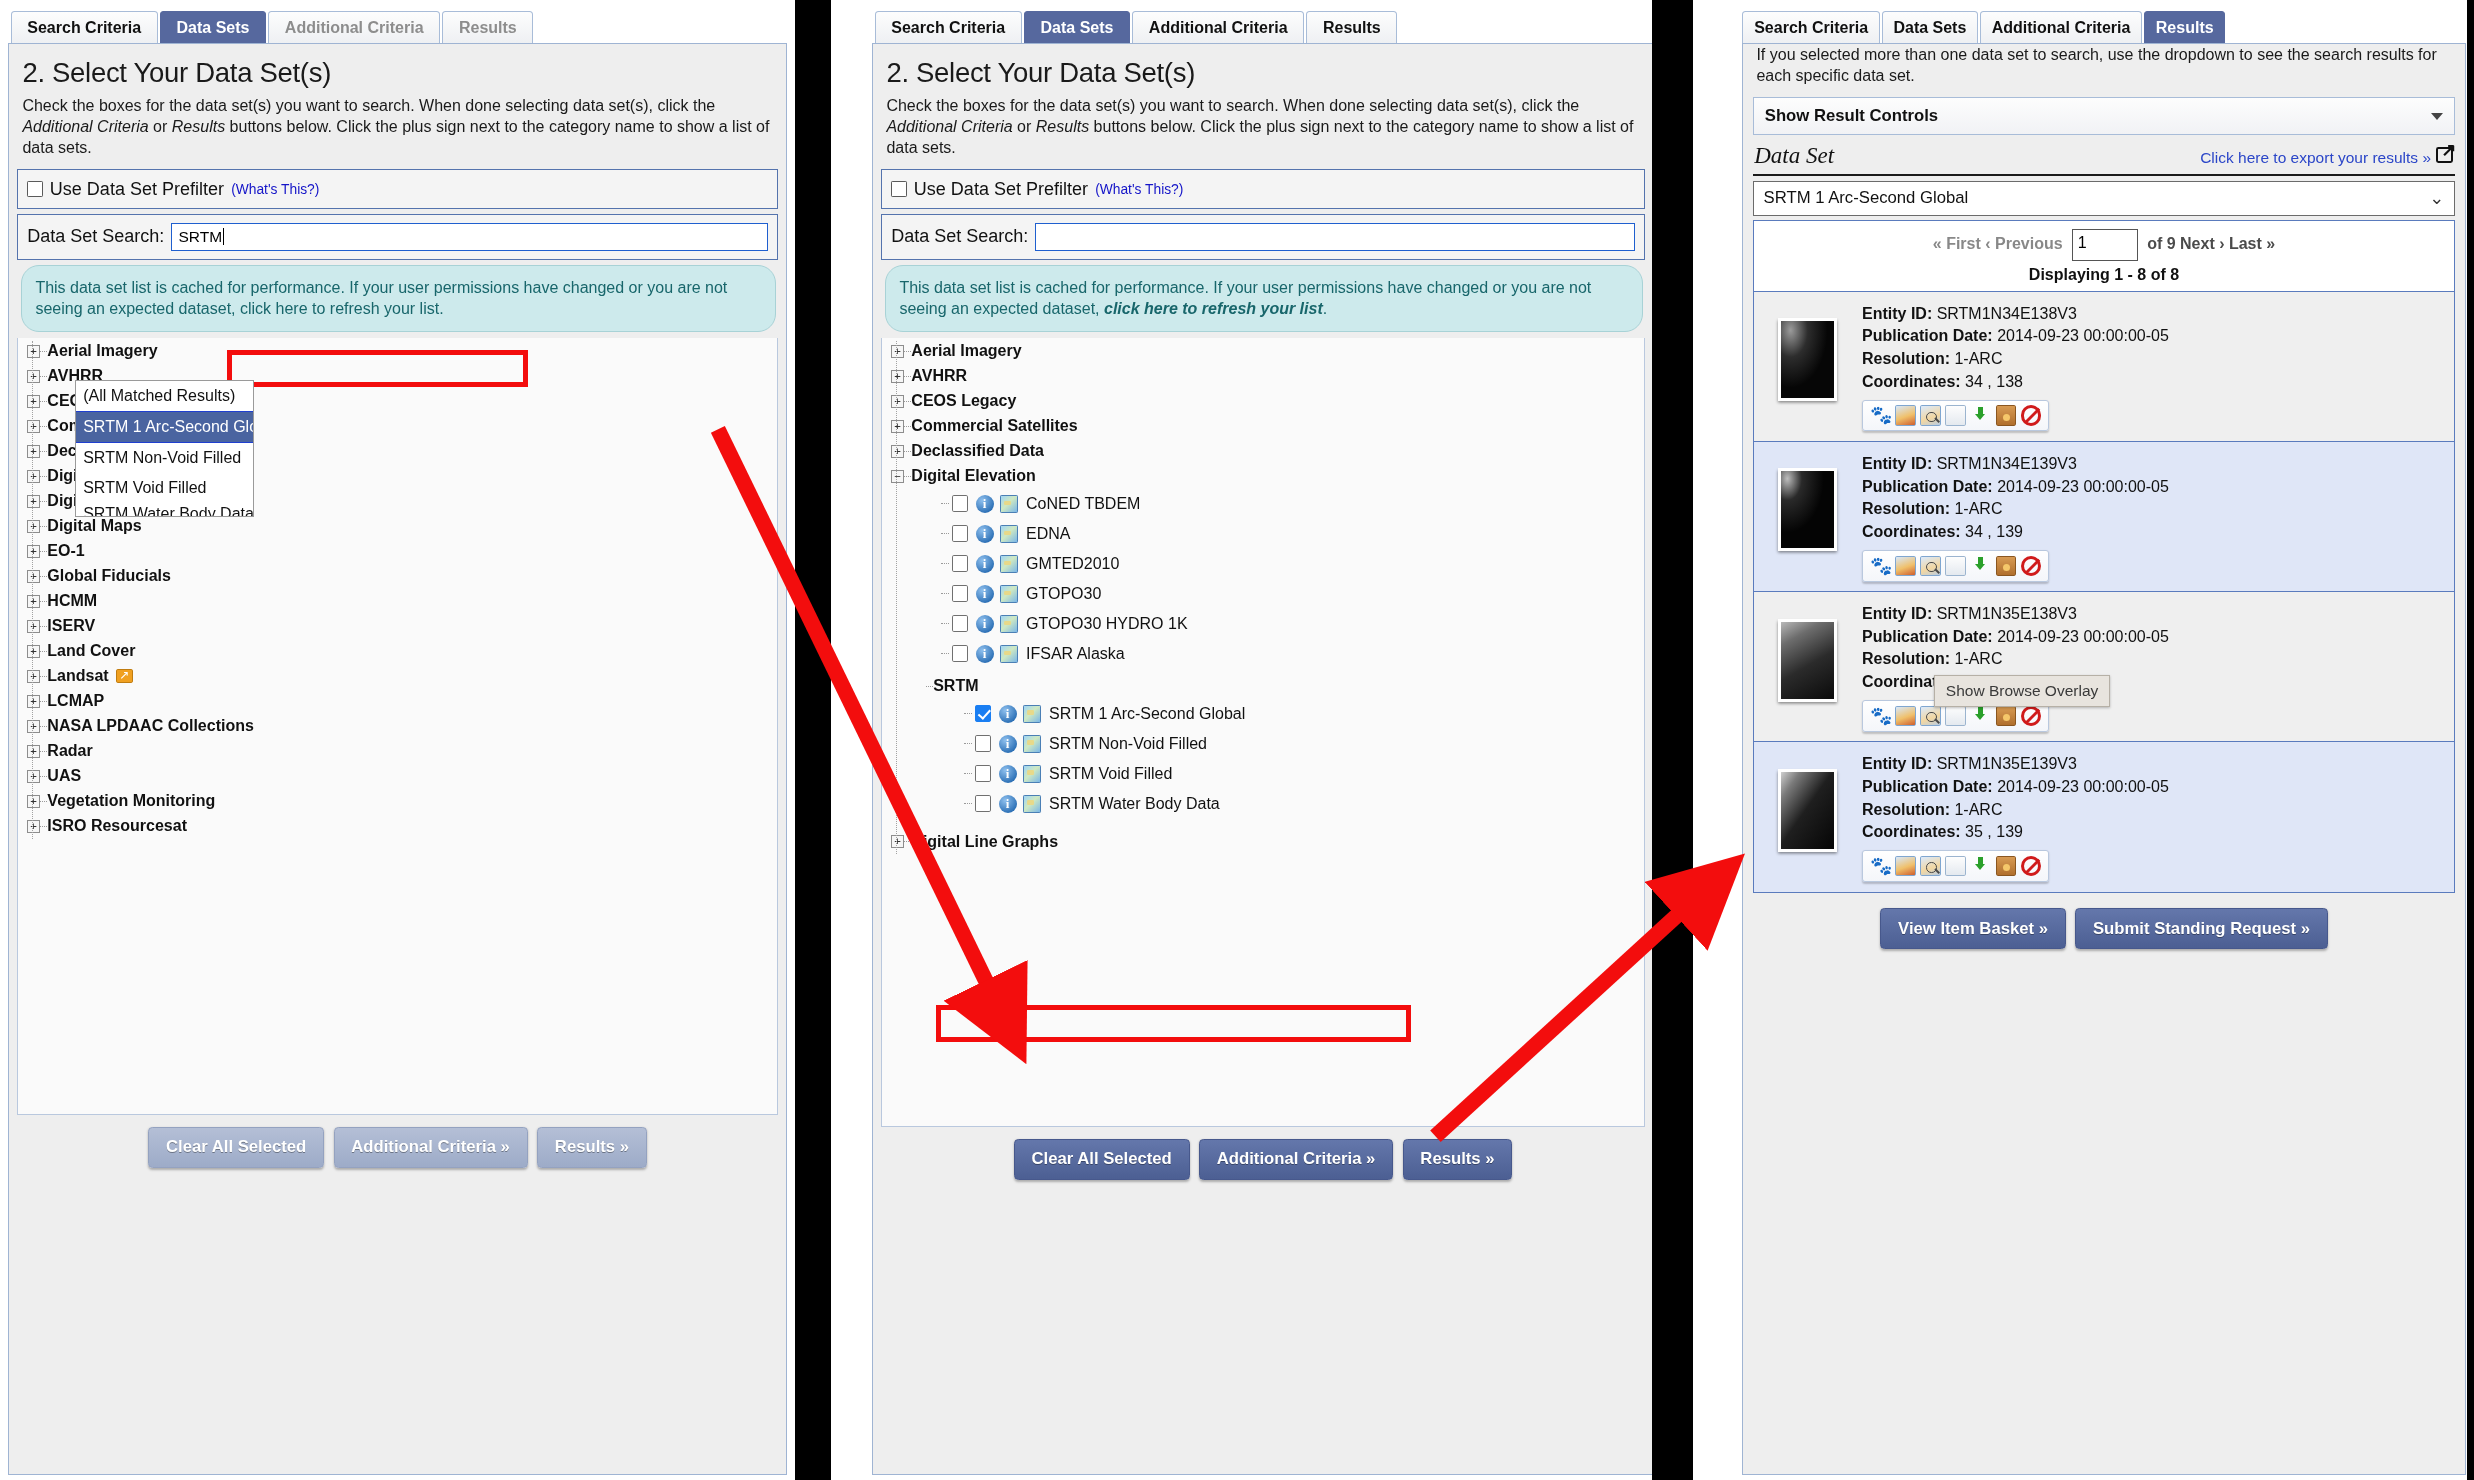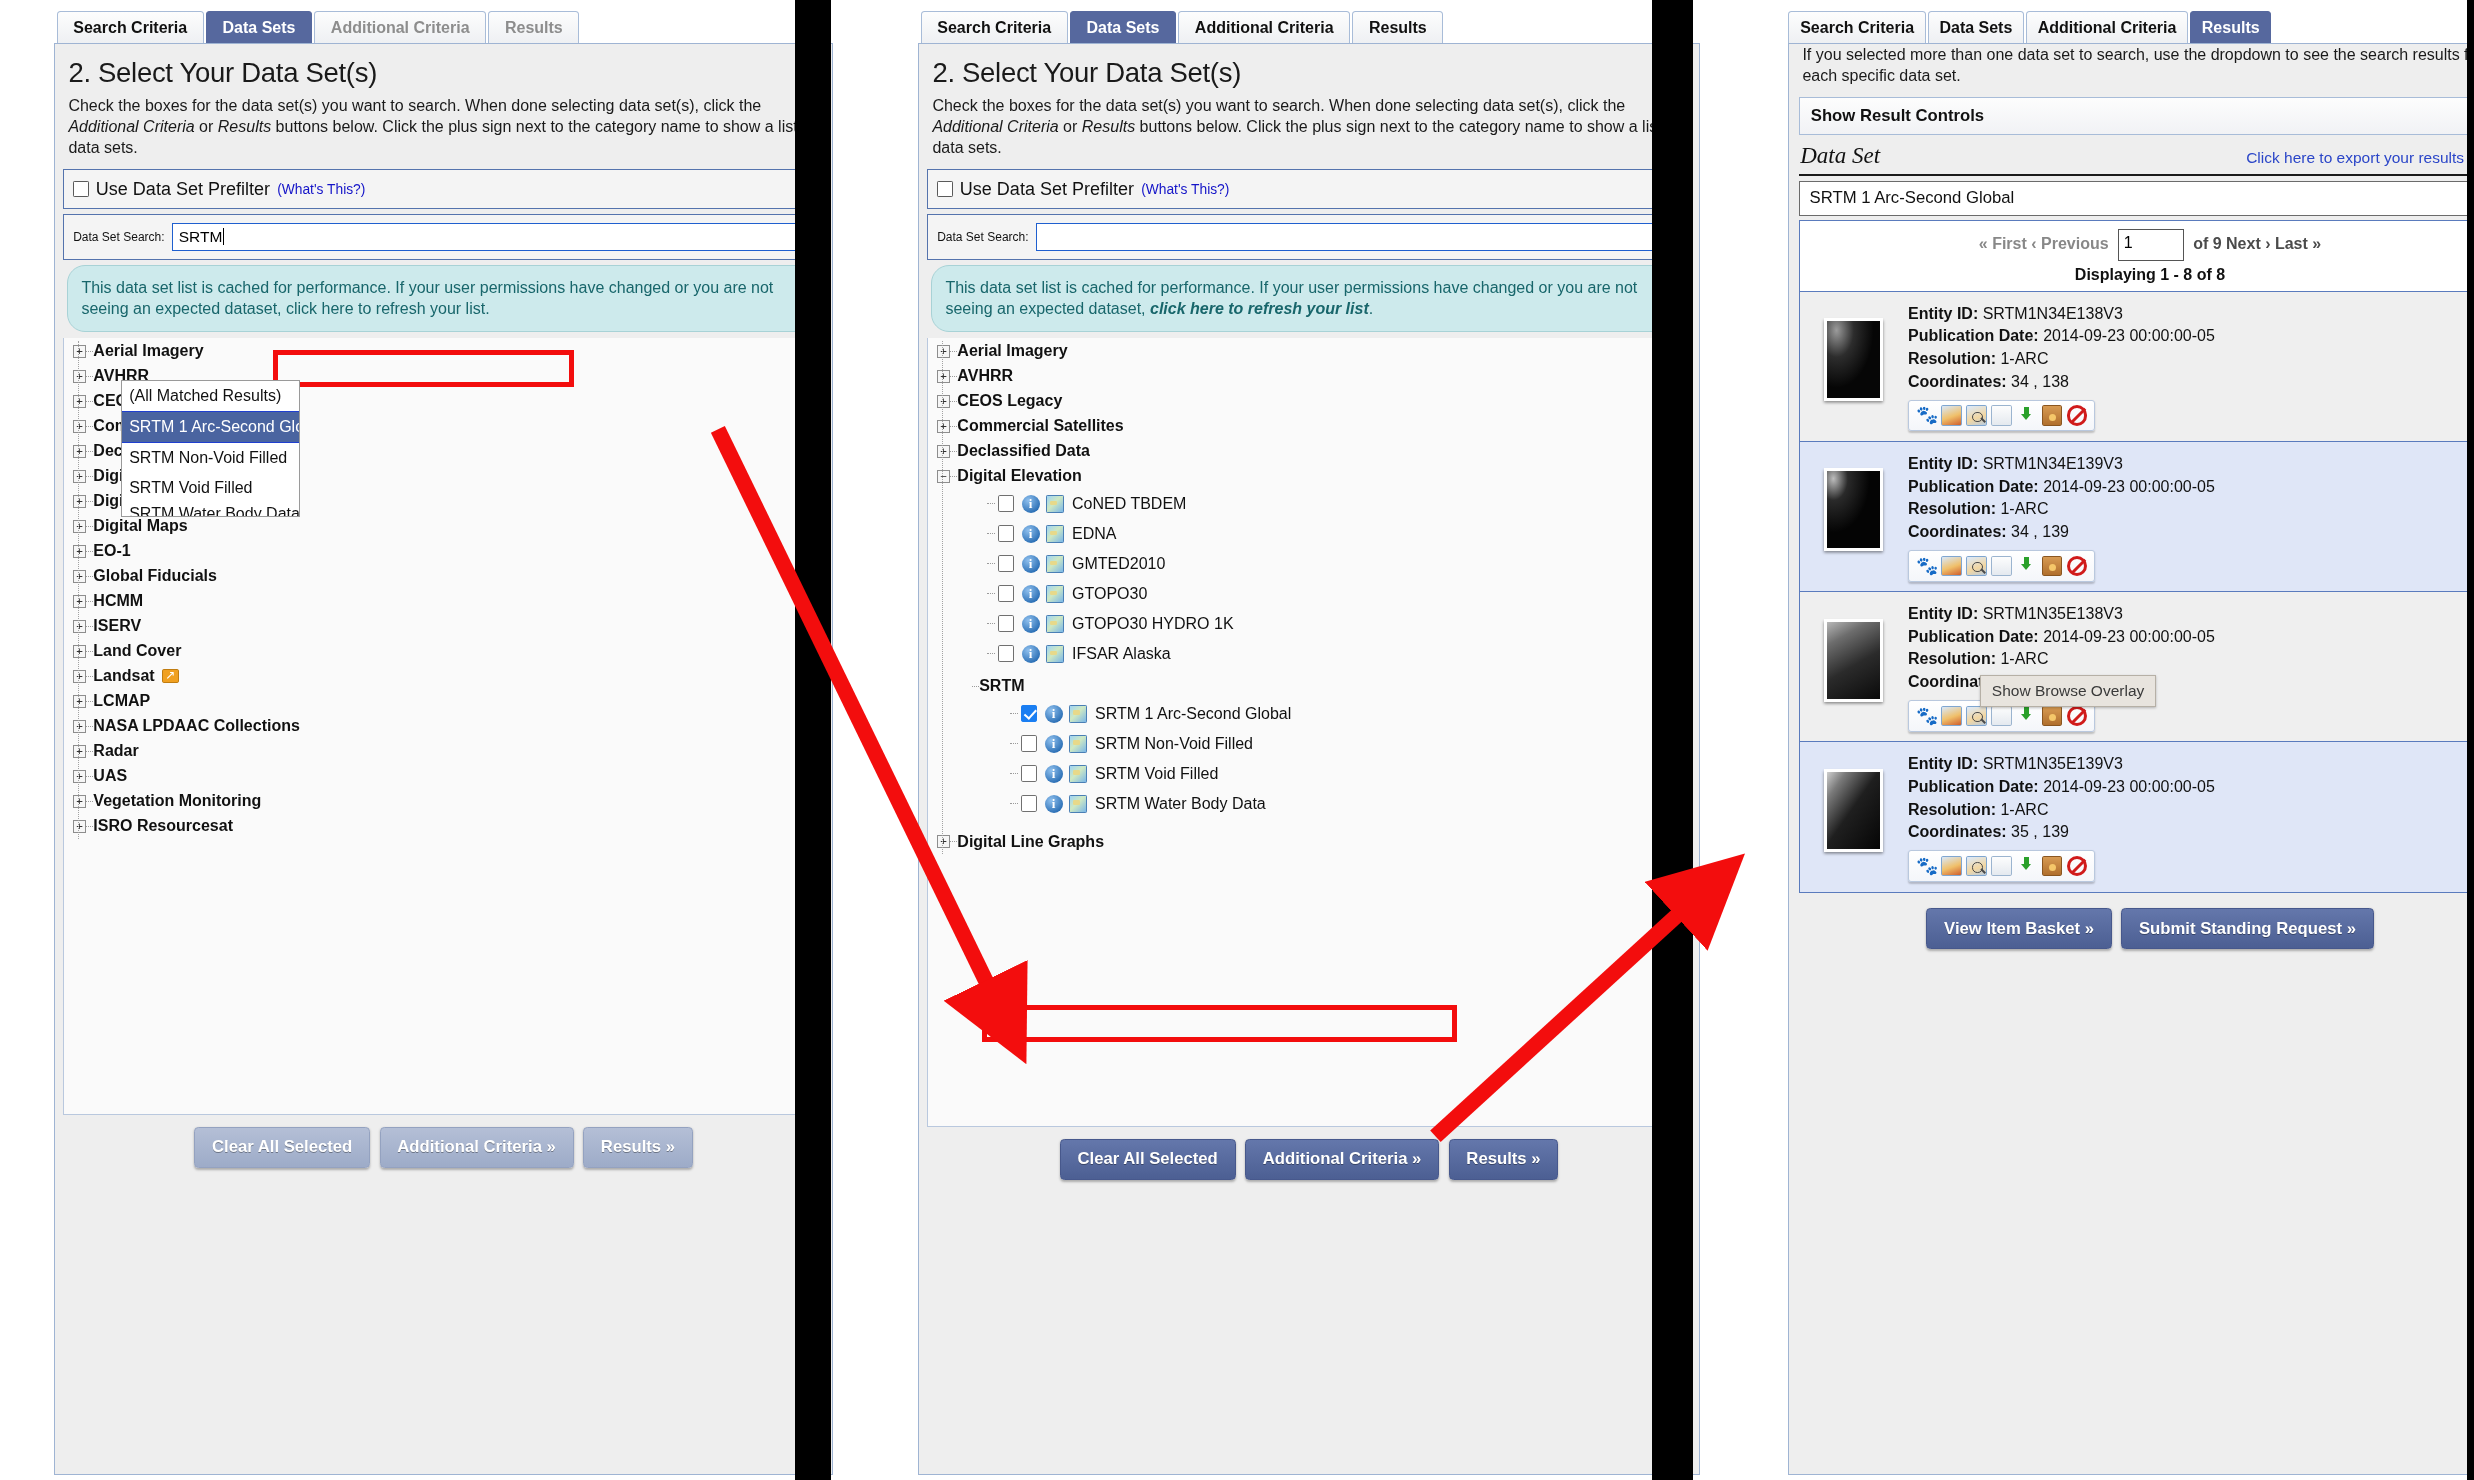--- a/index.html
+++ b/index.html
@@ -10,21 +10,20 @@
     position:relative;
     overflow:hidden;
   }
 
   
   .panel {
     position:absolute;
     top:0;
     background:#ffffff;
     overflow:hidden;
-    margin-left:46px;
   }
   #panel-1 { left:0px;    width:795px; height:1480px; }
   #panel-2 { left:864px; width:798px; height:1480px; }
   #panel-3 { left:1734px; width:740px; height:1480px; }
 
   .divider { position:absolute; top:0; height:1480px; background:#000000; }
   #divider-1 { left:795px; width:36px; }
   #divider-2 { left:1652px; width:41px; }
   #divider-right { left:2467px; width:7.8px; }
 
@@ -92,21 +91,21 @@
     gap:7.2px;
     min-height:39px;
   }
   .cbx {
     width:15.5px;height:15.5px;border:1.2px solid #5a5a5a;background:#fff;
     display:inline-block; flex:none; border-radius:1.2px;
   }
   .boxrow .lbl { font-size:18px; color:#111; }
   .whats { color:#1414c8; font-size:13.8px; }
 
-  .searchlabel { font-size:12px; color:#111; white-space:nowrap; }
+  .searchlabel { font-size:18px; color:#111; white-space:nowrap; }
   .textinput {
     flex:1;
     border:1.8px solid #1f5fcf;
     background:#ffffff;
     height:27.5px;
     font-size:15.5px;
     padding:2.4px 6px;
     color:#000;
     display:flex; align-items:center;
     font-family:"Liberation Sans",sans-serif;

